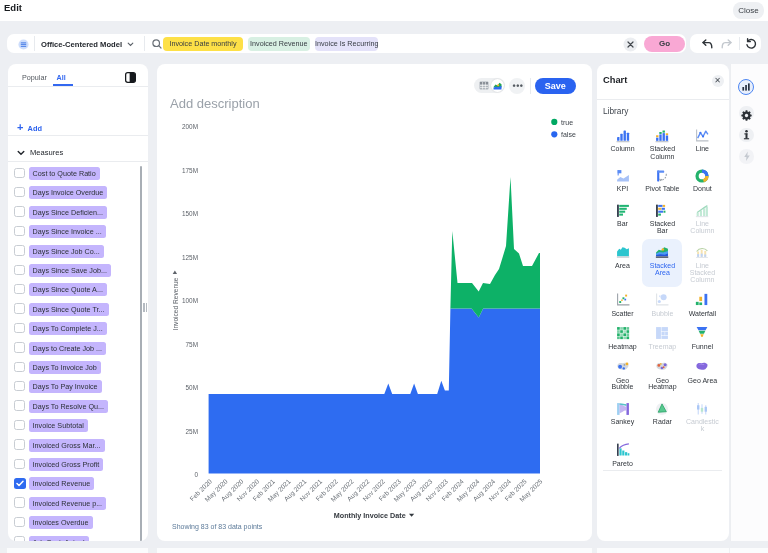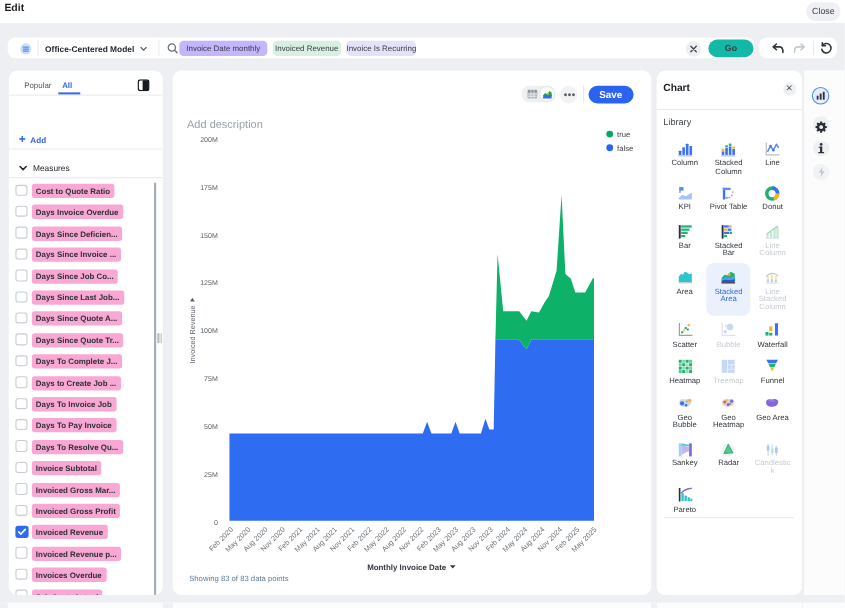--- a/index.html
+++ b/index.html
@@ -26,25 +26,25 @@
   #rstrip { position:absolute; left:729.5px; top:43px; width:38.5px; height:477px; background:#fcfcfd; border-left:1px solid #eceef1; }
   .divh { position:absolute; left:0; width:100%; border-top:1px solid #eaecef; }
   
   .tab { position:absolute; top:9px; font-size:7.2px; }
   #sb-icon { position:absolute; left:117px; top:7.5px; }
   #sb-search { position:absolute; left:7px; top:31.5px; width:119.3px; height:15px; border:1px solid #d4d8dd; border-radius:5px; }
   #sb-search span { position:absolute; left:23px; top:3.5px; font-size:7.4px; color:#8f969e; }
   #sb-add { position:absolute; left:9px; top:57px; font-size:7.4px; color:#2d63ee; font-weight:bold; }
   #sb-meas { position:absolute; left:22px; top:83.5px; font-size:7.6px; font-weight:normal; color:#23272d; }
   .cb { position:absolute; left:14px; top:4px; width:10.5px; height:10.5px; border:1px solid #c8cdd3; border-radius:2.5px; background:#fff; }
-  .lbl { position:absolute; left:29px; background:#f9a8d4; border-radius:2.5px; font-size:7.2px; color:#2b3036; padding:2px 4px 2px; white-space:nowrap;font-weight:bold; }
+  .lbl { position:absolute; left:29px; background:#c4b5fd; border-radius:2.5px; font-size:7.2px; color:#2b3036; padding:2px 4px 2px; white-space:nowrap; }
   #sb-scroll { position:absolute; left:132px; top:102px; width:2px; height:389px; background:#a8aeb5; border-radius:2px; }
   
   #cc-title { position:absolute; left:13px; top:15.5px; font-size:9px; font-weight:bold; color:#17191d; }
-  #cc-desc { position:absolute; left:13px; top:44px; font-size:10px; color:#9aa1a9; }
+  #cc-desc { position:absolute; left:13px; top:32px; font-size:13px; color:#9aa1a9; }
   #cc-save { position:absolute; left:377.7px; top:13.6px; width:41px; height:16px; background:#2a63f0; border-radius:8px; color:#fff; font-size:9px; font-weight:bold; text-align:center; line-height:17px; }
   #cc-show { position:absolute; left:15px; top:459px; font-size:7px; color:#5c7a99; }
   
   #rp-title { position:absolute; left:6px; top:11px; font-size:9.3px; font-weight:bold; color:#1b1e23; }
   #rp-x { position:absolute; right:5px; top:11px; width:12px; height:12px; background:#eef0f3; border-radius:6px; color:#4a5057; font-size:8px; text-align:center; line-height:12px; }
   #rp-lib { position:absolute; left:6px; top:42px; font-size:8.3px; color:#40464e; }
   .tlbl { font-size:7px; line-height:7.6px; color:#30353b; }
   .tlbl.dis { color:#c6cbd2; }
   
   .ric { position:absolute; left:8.6px; width:14.5px; height:14.5px; border-radius:50%; background:#eef0f3; }
@@ -69,28 +69,28 @@
     <div class="abs" style="left:27px;top:2px;height:15px;border-left:1px solid #e7eaee"></div>
     <div class="abs" style="left:34px;top:5.5px;font-size:7.6px;font-weight:bold;color:#23272d">Office-Centered Model</div>
     <svg class="abs" style="left:119.5px;top:7.5px" width="7" height="5" viewBox="0 0 8 6">
         <path d="M1.2 1.4 L4 4.2 L6.8 1.4" stroke="#595f66" stroke-width="1.3" fill="none" stroke-linecap="round"></path>
       </svg>
     <div class="abs" style="left:137px;top:2px;height:15px;border-left:1px solid #e7eaee"></div>
     <svg class="abs" style="left:145px;top:5px" width="10" height="10" viewBox="0 0 10 10">
         <circle cx="4.2" cy="4.2" r="3.3" fill="none" stroke="#6b7178" stroke-width="1.2"></circle>
         <line x1="6.7" y1="6.7" x2="9" y2="9" stroke="#6b7178" stroke-width="1.2" stroke-linecap="round"></line>
       </svg>
-    <div class="chip" style="left:156.3px;width:79.4px;background:#c4b5fd">Invoice Date monthly</div>
+    <div class="chip" style="left:156.3px;width:79.4px;background:#fde047">Invoice Date monthly</div>
     <div class="chip" style="left:240.9px;width:61.9px;background:#d8f0e3">Invoiced Revenue</div>
     <div class="chip" style="left:308px;width:63.1px;background:#e4e2f9">Invoice Is Recurring</div>
     <svg class="abs" style="left:616px;top:2.5px" width="15" height="15" viewBox="0 0 15 15">
         <circle cx="7.5" cy="7.5" r="7" fill="#eceef1"></circle>
         <path d="M5 5 L10 10 M10 5 L5 10" stroke="#42474d" stroke-width="1.2" stroke-linecap="round"></path>
       </svg>
-    <div class="abs" style="left:637px;top:1.5px;width:41px;height:16px;background:#14b8a6;border-radius:8px;font-size:8px;font-weight:bold;color:#383d44;text-align:center;line-height:16px">Go</div>
+    <div class="abs" style="left:637px;top:1.5px;width:41px;height:16px;background:#f9a8d4;border-radius:8px;font-size:8px;font-weight:bold;color:#383d44;text-align:center;line-height:16px">Go</div>
   </div>
   <div id="undobox">
     <svg class="abs" style="left:12px;top:4.5px" width="11" height="10" viewBox="0 0 11 10">
         <path d="M3.8 1 L1 3.6 L3.8 6.2" stroke="#2e3338" stroke-width="1.4" fill="none" stroke-linecap="round" stroke-linejoin="round"></path>
         <path d="M1 3.6 H6.8 C9 3.6 9.8 5 9.8 8.8" stroke="#2e3338" stroke-width="1.4" fill="none" stroke-linecap="round"></path>
       </svg>
     <svg class="abs" style="left:31px;top:4.5px" width="11" height="10" viewBox="0 0 11 10">
         <path d="M7.2 1 L10 3.6 L7.2 6.2" stroke="#c3c8ce" stroke-width="1.4" fill="none" stroke-linecap="round" stroke-linejoin="round"></path>
         <path d="M10 3.6 H4.2 C2 3.6 1.2 5 1.2 8.8" stroke="#c3c8ce" stroke-width="1.4" fill="none" stroke-linecap="round"></path>
       </svg>
@@ -122,21 +122,21 @@
         <span class="lbl abs" style="left:20.6px;top:103.0px">Cost to Quote Ratio</span>
       <span class="cb abs" style="left:6.3px;top:122.9px"></span>
         <span class="lbl abs" style="left:20.6px;top:122.4px">Days Invoice Overdue</span>
       <span class="cb abs" style="left:6.3px;top:142.3px"></span>
         <span class="lbl abs" style="left:20.6px;top:141.8px">Days Since Deficien...</span>
       <span class="cb abs" style="left:6.3px;top:161.7px"></span>
         <span class="lbl abs" style="left:20.6px;top:161.2px">Days Since Invoice ...</span>
       <span class="cb abs" style="left:6.3px;top:181.1px"></span>
         <span class="lbl abs" style="left:20.6px;top:180.6px">Days Since Job Co...</span>
       <span class="cb abs" style="left:6.3px;top:200.5px"></span>
-        <span class="lbl abs" style="left:20.6px;top:200.0px">Days Since Last Job...</span>
+        <span class="lbl abs" style="left:20.6px;top:200.0px">Days Since Save Job...</span>
       <span class="cb abs" style="left:6.3px;top:219.9px"></span>
         <span class="lbl abs" style="left:20.6px;top:219.4px">Days Since Quote A...</span>
       <span class="cb abs" style="left:6.3px;top:239.3px"></span>
         <span class="lbl abs" style="left:20.6px;top:238.8px">Days Since Quote Tr...</span>
       <span class="cb abs" style="left:6.3px;top:258.7px"></span>
         <span class="lbl abs" style="left:20.6px;top:258.2px">Days To Complete J...</span>
       <span class="cb abs" style="left:6.3px;top:278.1px"></span>
         <span class="lbl abs" style="left:20.6px;top:277.6px">Days to Create Job ...</span>
       <span class="cb abs" style="left:6.3px;top:297.5px"></span>
         <span class="lbl abs" style="left:20.6px;top:297.0px">Days To Invoice Job</span>

